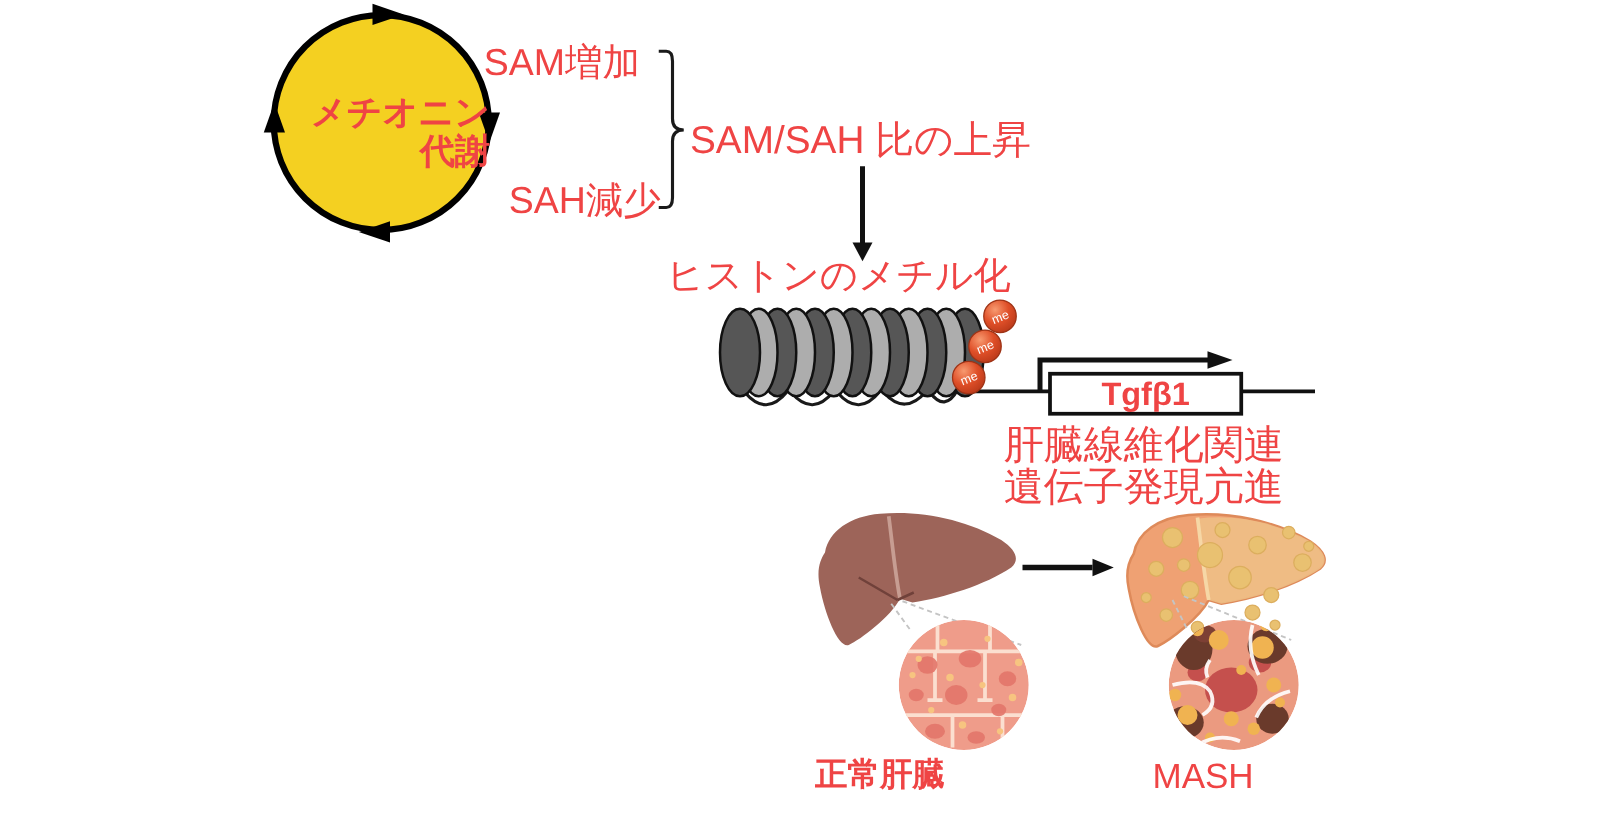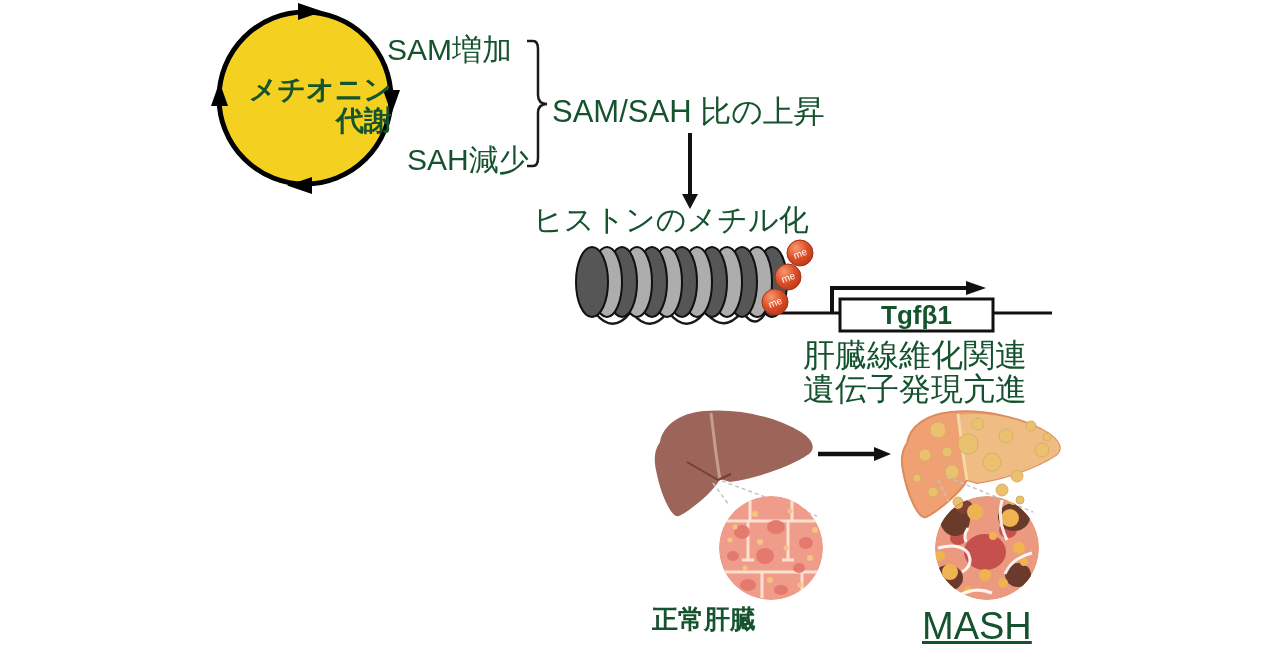--- a/index.html
+++ b/index.html
@@ -1,31 +1,31 @@
 <!DOCTYPE html>
 <html><head>
 <meta charset="utf-8">
 <style>
   html,body{margin:0;padding:0;background:#ffffff;}
   #canvas{
     position:relative;width:1280px;height:655px;background:#ffffff;overflow:hidden;
     font-family:"Liberation Sans","DejaVu Sans",sans-serif;color:#1f1f1f;
   }
   #art{position:absolute;left:0;top:0;}
-  .txt{position:absolute;white-space:nowrap;color:#14532d;}
+  .txt{position:absolute;white-space:nowrap;color:#ef4444;}
   .t-sam{left:387px;top:30px;font-size:30px;font-weight:500;}
   .t-sah{left:387px;top:140px;font-size:30px;font-weight:500;margin-left:20px;}
   .t-ratio{left:552px;top:91px;font-size:31px;font-weight:500;}
   .t-histone{left:533px;top:200px;font-size:30px;font-weight:500;}
   .t-cycle{left:218px;top:74px;width:174px;text-align:right;font-size:28px;font-weight:600;line-height:1.12;white-space:normal;}
   .t-gene{left:840px;top:299px;width:153px;height:32px;display:flex;align-items:center;justify-content:center;font-size:26px;font-weight:600;border-radius:13px;}
   .t-cap1{left:803px;top:334px;font-size:32px;font-weight:500;}
   .t-cap2{left:803px;top:368px;font-size:32px;font-weight:500;}
   .t-normal{left:652px;top:602px;font-size:26px;font-weight:700;}
-  .t-mash{left:922px;top:605px;font-size:38px;font-weight:500;text-decoration:underline;}
+  .t-mash{left:922px;top:605px;font-size:28px;font-weight:500;}
 </style>
 </head>
 <body>
 
 <div id="canvas">
 
   <svg id="art" width="1280" height="655" viewBox="0 0 1280 655">
     <defs>
       <radialGradient id="meGrad" cx="35%" cy="30%" r="75%">
         <stop offset="0%" stop-color="#f79a70"></stop>

